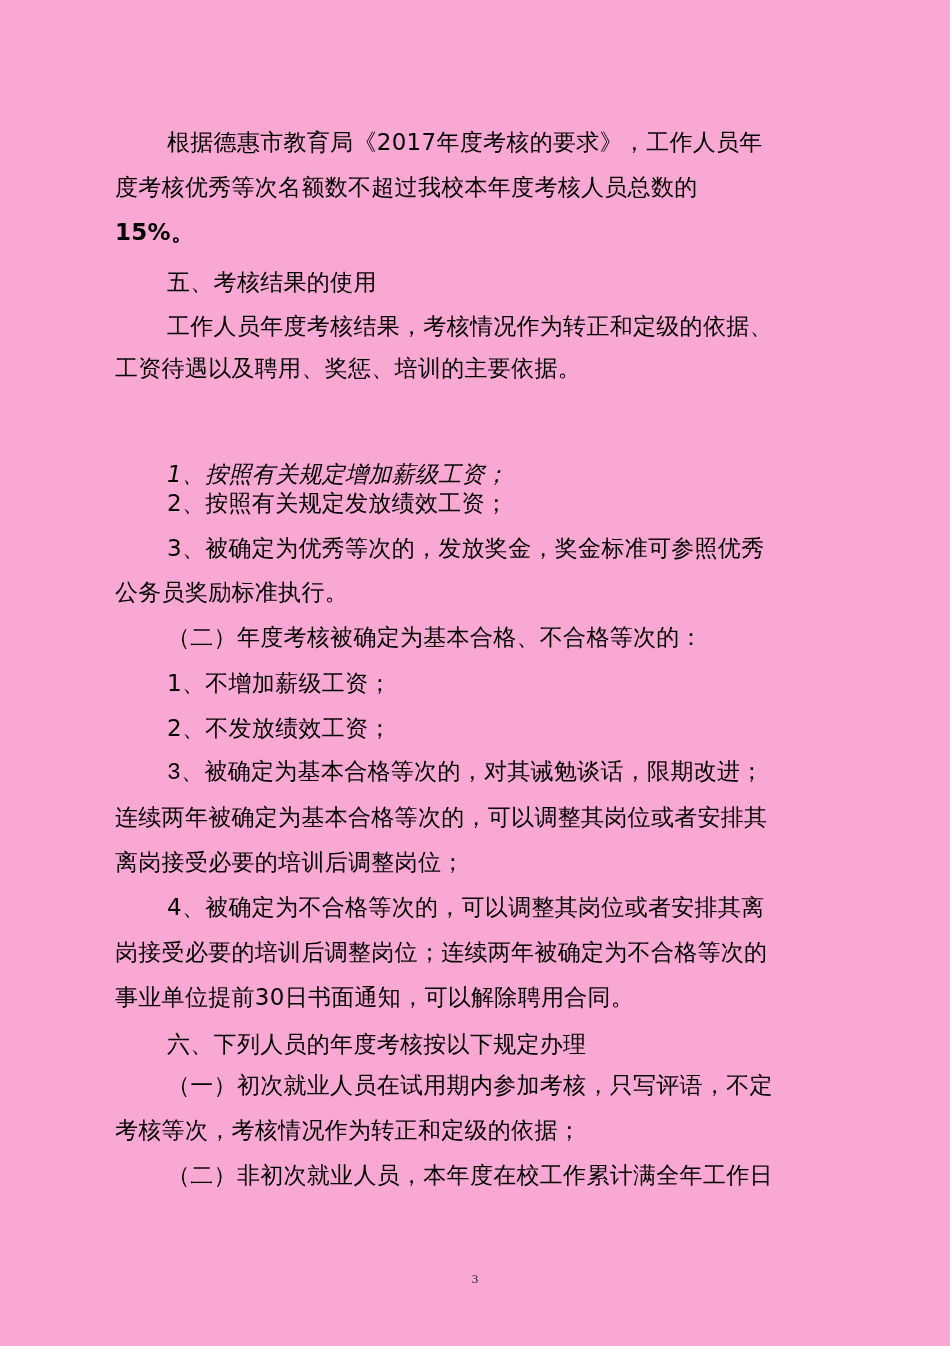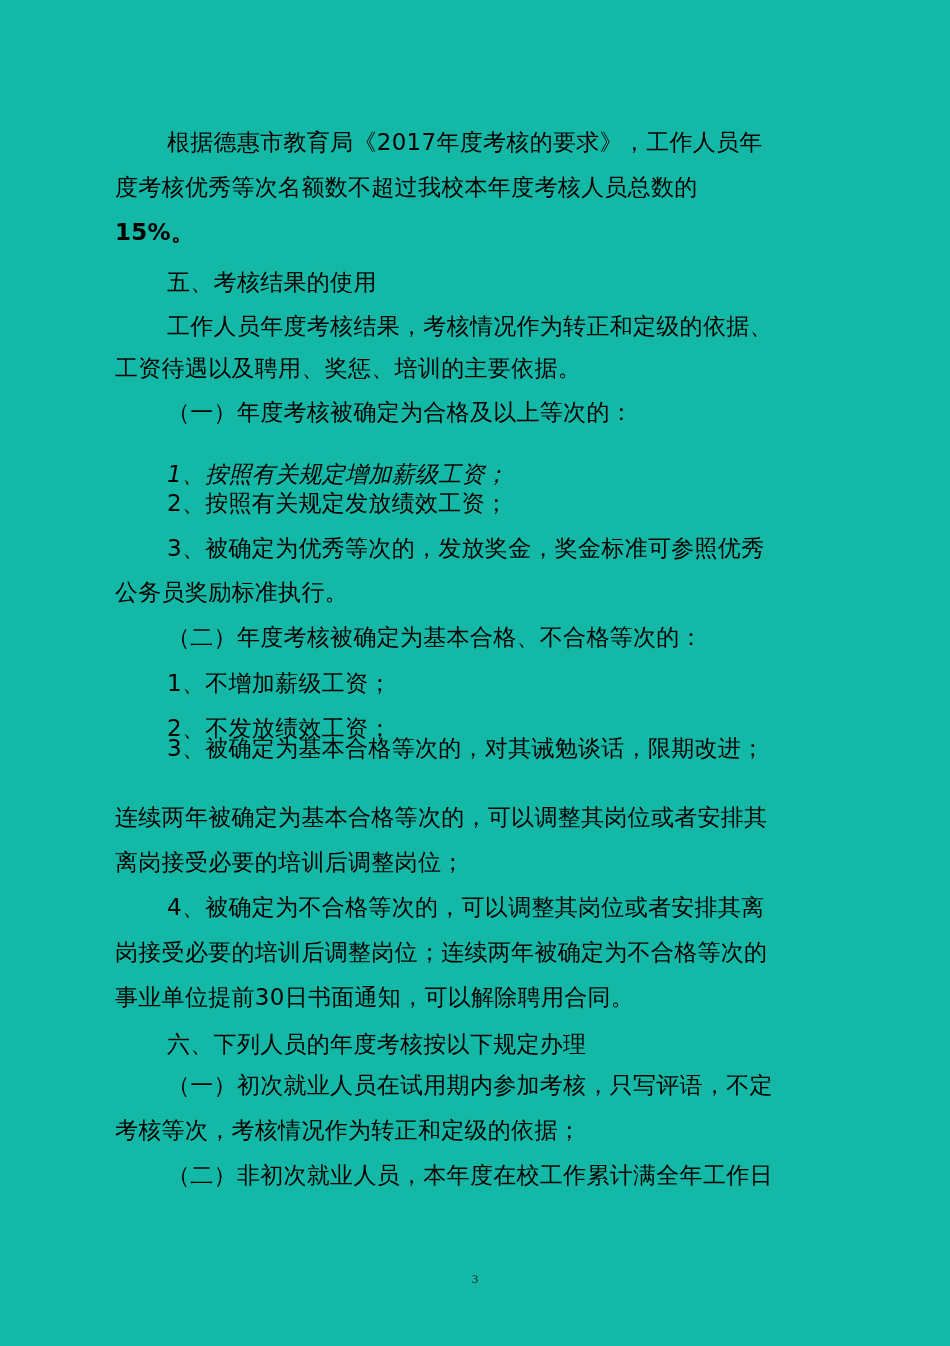--- a/index.html
+++ b/index.html
@@ -14,21 +14,21 @@
       overflow: hidden;
       color: #000000;
       font-family: "DejaVu Sans", sans-serif;
     }
     .page {
       position: absolute;
       left: 0;
       top: 0;
       width: 950px;
       height: 1346px;
-      background: #14b8a6;
+      background: #f9a8d4;
     }
     .line {
       position: absolute;
       left: 115px;
       width: 725px;
       font-size: 23px;
       line-height: 30px;
       white-space: nowrap;
       letter-spacing: 0.3px;
     }
@@ -48,30 +48,29 @@
 
 <div class="page">
   <div class="line" style="top:127px;padding-left:52px;width:673px;">根据德惠市教育局《2017年度考核的要求》，工作人员年</div>
   <div class="line" style="top:172px;">度考核优秀等次名额数不超过我校本年度考核人员总数的</div>
   <div class="line" style="top:217px;font-weight:bold;">15%。</div>
 
   <div class="line" style="top:267px;padding-left:52px;width:673px;">五、考核结果的使用</div>
   <div class="line" style="top:311px;padding-left:52px;width:673px;">工作人员年度考核结果，考核情况作为转正和定级的依据、</div>
   <div class="line" style="top:353px;">工资待遇以及聘用、奖惩、培训的主要依据。</div>
 
-  <div class="line" style="top:397px;padding-left:52px;width:673px;">（一）年度考核被确定为合格及以上等次的：</div>
   <div class="line" style="top:459px;padding-left:52px;width:673px;font-style:italic;">1、按照有关规定增加薪级工资；</div>
   <div class="line" style="top:488px;padding-left:52px;width:673px;">2、按照有关规定发放绩效工资；</div>
   <div class="line" style="top:533px;padding-left:52px;width:673px;">3、被确定为优秀等次的，发放奖金，奖金标准可参照优秀</div>
   <div class="line" style="top:577px;">公务员奖励标准执行。</div>
 
   <div class="line" style="top:622px;padding-left:52px;width:673px;">（二）年度考核被确定为基本合格、不合格等次的：</div>
   <div class="line" style="top:668px;padding-left:52px;width:673px;">1、不增加薪级工资；</div>
   <div class="line" style="top:713px;padding-left:52px;width:673px;">2、不发放绩效工资；</div>
-  <div class="line" style="top:733px;padding-left:52px;width:673px;">3、被确定为基本合格等次的，对其诫勉谈话，限期改进；</div>
+  <div class="line" style="top:758px;padding-left:52px;width:673px;font-family:Liberation Mono, monospace;">3、被确定为基本合格等次的，对其诫勉谈话，限期改进；</div>
   <div class="line" style="top:802px;">连续两年被确定为基本合格等次的，可以调整其岗位或者安排其</div>
   <div class="line" style="top:847px;">离岗接受必要的培训后调整岗位；</div>
   <div class="line" style="top:892px;padding-left:52px;width:673px;">4、被确定为不合格等次的，可以调整其岗位或者安排其离</div>
   <div class="line" style="top:937px;">岗接受必要的培训后调整岗位；连续两年被确定为不合格等次的</div>
   <div class="line" style="top:982px;">事业单位提前30日书面通知，可以解除聘用合同。</div>
 
   <div class="line" style="top:1029px;padding-left:52px;width:673px;">六、下列人员的年度考核按以下规定办理</div>
   <div class="line" style="top:1070px;padding-left:52px;width:673px;">（一）初次就业人员在试用期内参加考核，只写评语，不定</div>
   <div class="line" style="top:1115px;">考核等次，考核情况作为转正和定级的依据；</div>
   <div class="line" style="top:1160px;padding-left:52px;width:673px;">（二）非初次就业人员，本年度在校工作累计满全年工作日</div>

